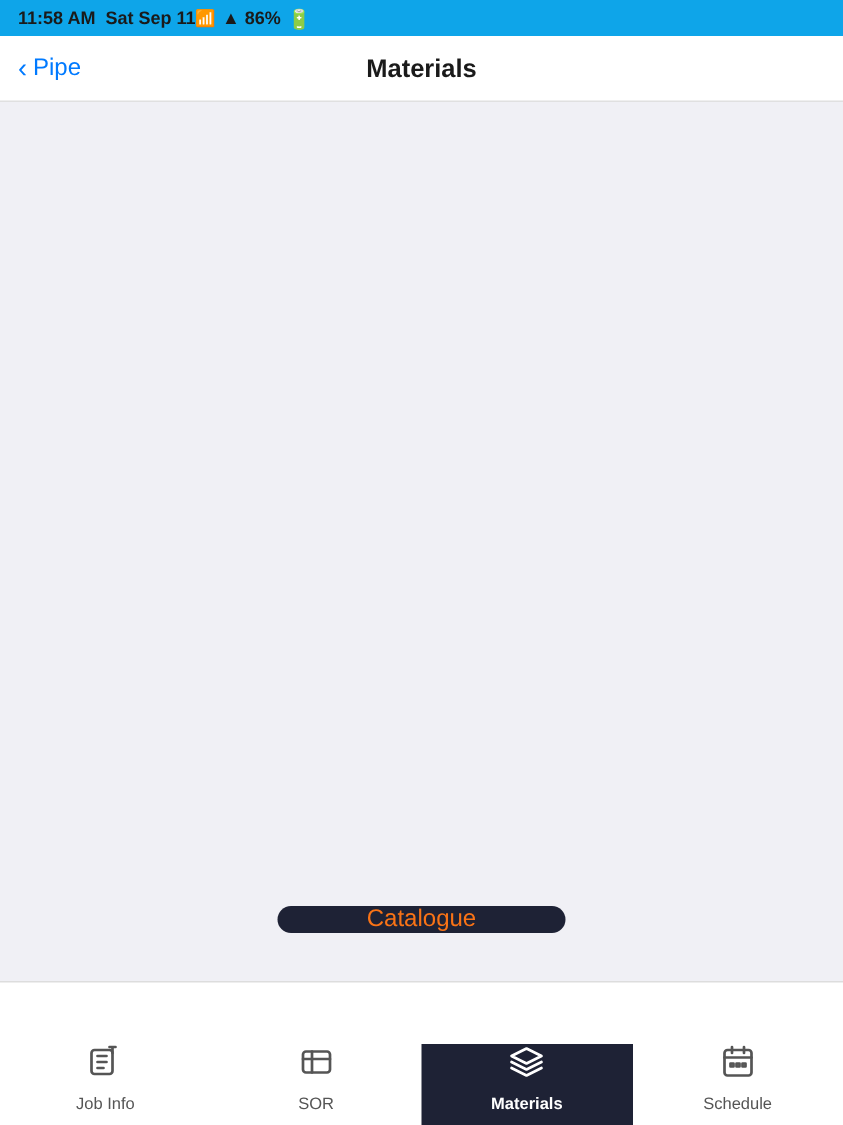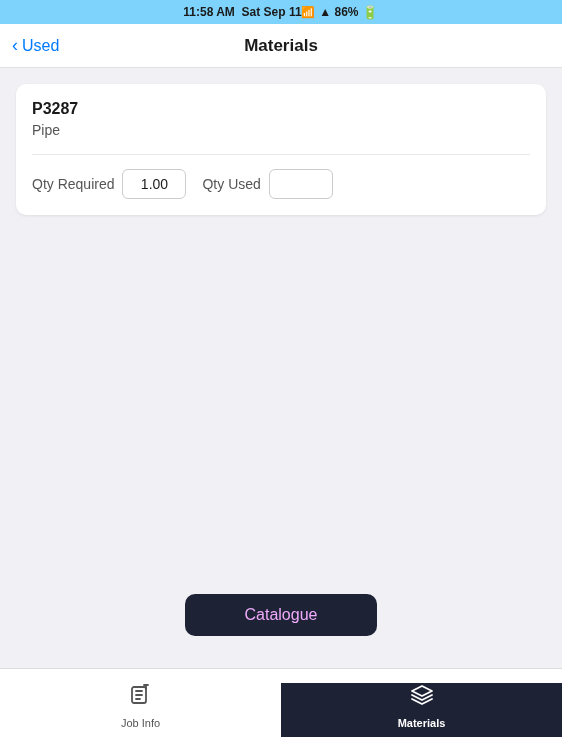--- a/index.html
+++ b/index.html
@@ -8,25 +8,25 @@
       height: 750px;
       font-family: -apple-system, BlinkMacSystemFont, 'Helvetica Neue', Arial, sans-serif;
       background: #f0f0f5;
       display: flex;
       flex-direction: column;
       overflow: hidden;
     }
 
     
     .status-bar {
-      background: #7dd3fc;
+      background: #0ea5e9;
       height: 24px;
       display: flex;
       align-items: center;
-      justify-content: center;
+      justify-content: flex-start;
       padding: 0 12px;
       font-size: 12px;
       font-weight: 600;
       color: #1a1a1a;
       flex-shrink: 0;
     }
     .status-bar-right {
       display: flex;
       align-items: center;
       gap: 4px;
@@ -124,37 +124,37 @@
 
     
     .catalogue-btn-wrapper {
       display: flex;
       justify-content: center;
       margin-top: auto;
       padding: 24px 0 16px 0;
     }
     .catalogue-btn {
       background: #1e2235;
-      color: #f0abfc;
+      color: #f97316;
       border: none;
       border-radius: 10px;
-      padding: 12px 60px;
+      padding: 0 60px;
       font-size: 16px;
       font-weight: 500;
       cursor: pointer;
       min-width: 180px;
     }
 
     
     .tab-bar {
       background: #fff;
       border-top: 1px solid #ddd;
-      height: 82px;
-      display: flex;
-      align-items: center;
+      height: 96px;
+      display: flex;
+      align-items: flex-end;
       flex-shrink: 0;
     }
     .tab-item {
       flex: 1;
       display: flex;
       flex-direction: column;
       align-items: center;
       justify-content: center;
       gap: 4px;
       cursor: pointer;
@@ -197,69 +197,78 @@
   <div class="status-bar-right">
     <span class="wifi-icon">📶</span>
     <span>▲ 86%</span>
     <span style="font-size:13px;">🔋</span>
   </div>
 </div>
 
 <div class="nav-bar">
   <div class="nav-back">
     <span style="font-size:18px;">‹</span>
-    <span>Used</span>
+    <span>Pipe</span>
   </div>
   <span class="nav-title">Materials</span>
 </div>
 
 <div class="main-content">
 
-  <div class="card">
-    <div class="card-title">P3287</div>
-    <div class="card-subtitle">Pipe</div>
-    <div class="card-divider"></div>
-    <div class="qty-row">
-      <div class="qty-group">
-        <span class="qty-label">Qty Required</span>
-        <input class="qty-input" type="text" value="1.00" readonly="" style="">
-      </div>
-      <div class="qty-group">
-        <span class="qty-label">Qty Used</span>
-        <input class="qty-input" type="text" value="" style="">
-      </div>
-    </div>
-  </div>
 
   <div class="catalogue-btn-wrapper">
     <button class="catalogue-btn">Catalogue</button>
   </div>
 </div>
 
 <div class="tab-bar">
 
   <button class="tab-item">
     <span class="tab-icon">
       <svg class="svg-icon" viewBox="0 0 24 24" fill="none" stroke="#555" stroke-width="1.8" stroke-linecap="round" stroke-linejoin="round">
         <rect x="3" y="4" width="14" height="16" rx="2"></rect>
         <path d="M7 8h6M7 12h6M7 16h4"></path>
         <path d="M17 2v4M15 2h4"></path>
       </svg>
     </span>
     <span class="tab-label">Job Info</span>
   </button>
 
 
+  <button class="tab-item">
+    <span class="tab-icon">
+      <svg class="svg-icon" viewBox="0 0 24 24" fill="none" stroke="#555" stroke-width="1.8" stroke-linecap="round" stroke-linejoin="round">
+        <rect x="3" y="5" width="18" height="14" rx="2"></rect>
+        <line x1="3" y1="10" x2="21" y2="10"></line>
+        <line x1="9" y1="5" x2="9" y2="19"></line>
+      </svg>
+    </span>
+    <span class="tab-label">SOR</span>
+  </button>
 
   <button class="tab-item active">
     <span class="tab-icon">
       <svg class="svg-icon" viewBox="0 0 24 24" fill="none" stroke="#fff" stroke-width="1.8" stroke-linecap="round" stroke-linejoin="round">
         <path d="M12 3L2 8l10 5 10-5-10-5z"></path>
         <path d="M2 16l10 5 10-5"></path>
         <path d="M2 12l10 5 10-5"></path>
       </svg>
     </span>
     <span class="tab-label">Materials</span>
   </button>
 
 
+  <button class="tab-item">
+    <span class="tab-icon">
+      <svg class="svg-icon" viewBox="0 0 24 24" fill="none" stroke="#555" stroke-width="1.8" stroke-linecap="round" stroke-linejoin="round">
+        <rect x="3" y="4" width="18" height="17" rx="2"></rect>
+        <line x1="3" y1="9" x2="21" y2="9"></line>
+        <line x1="8" y1="2" x2="8" y2="6"></line>
+        <line x1="16" y1="2" x2="16" y2="6"></line>
+        <path d="M7 13h2v2H7z"></path>
+        <path d="M11 13h2v2h-2z"></path>
+        <path d="M15 13h2v2h-2z"></path>
+      </svg>
+    </span>
+    <span class="tab-label">Schedule</span>
+  </button>
 
 </div>
 
 </body></html>

